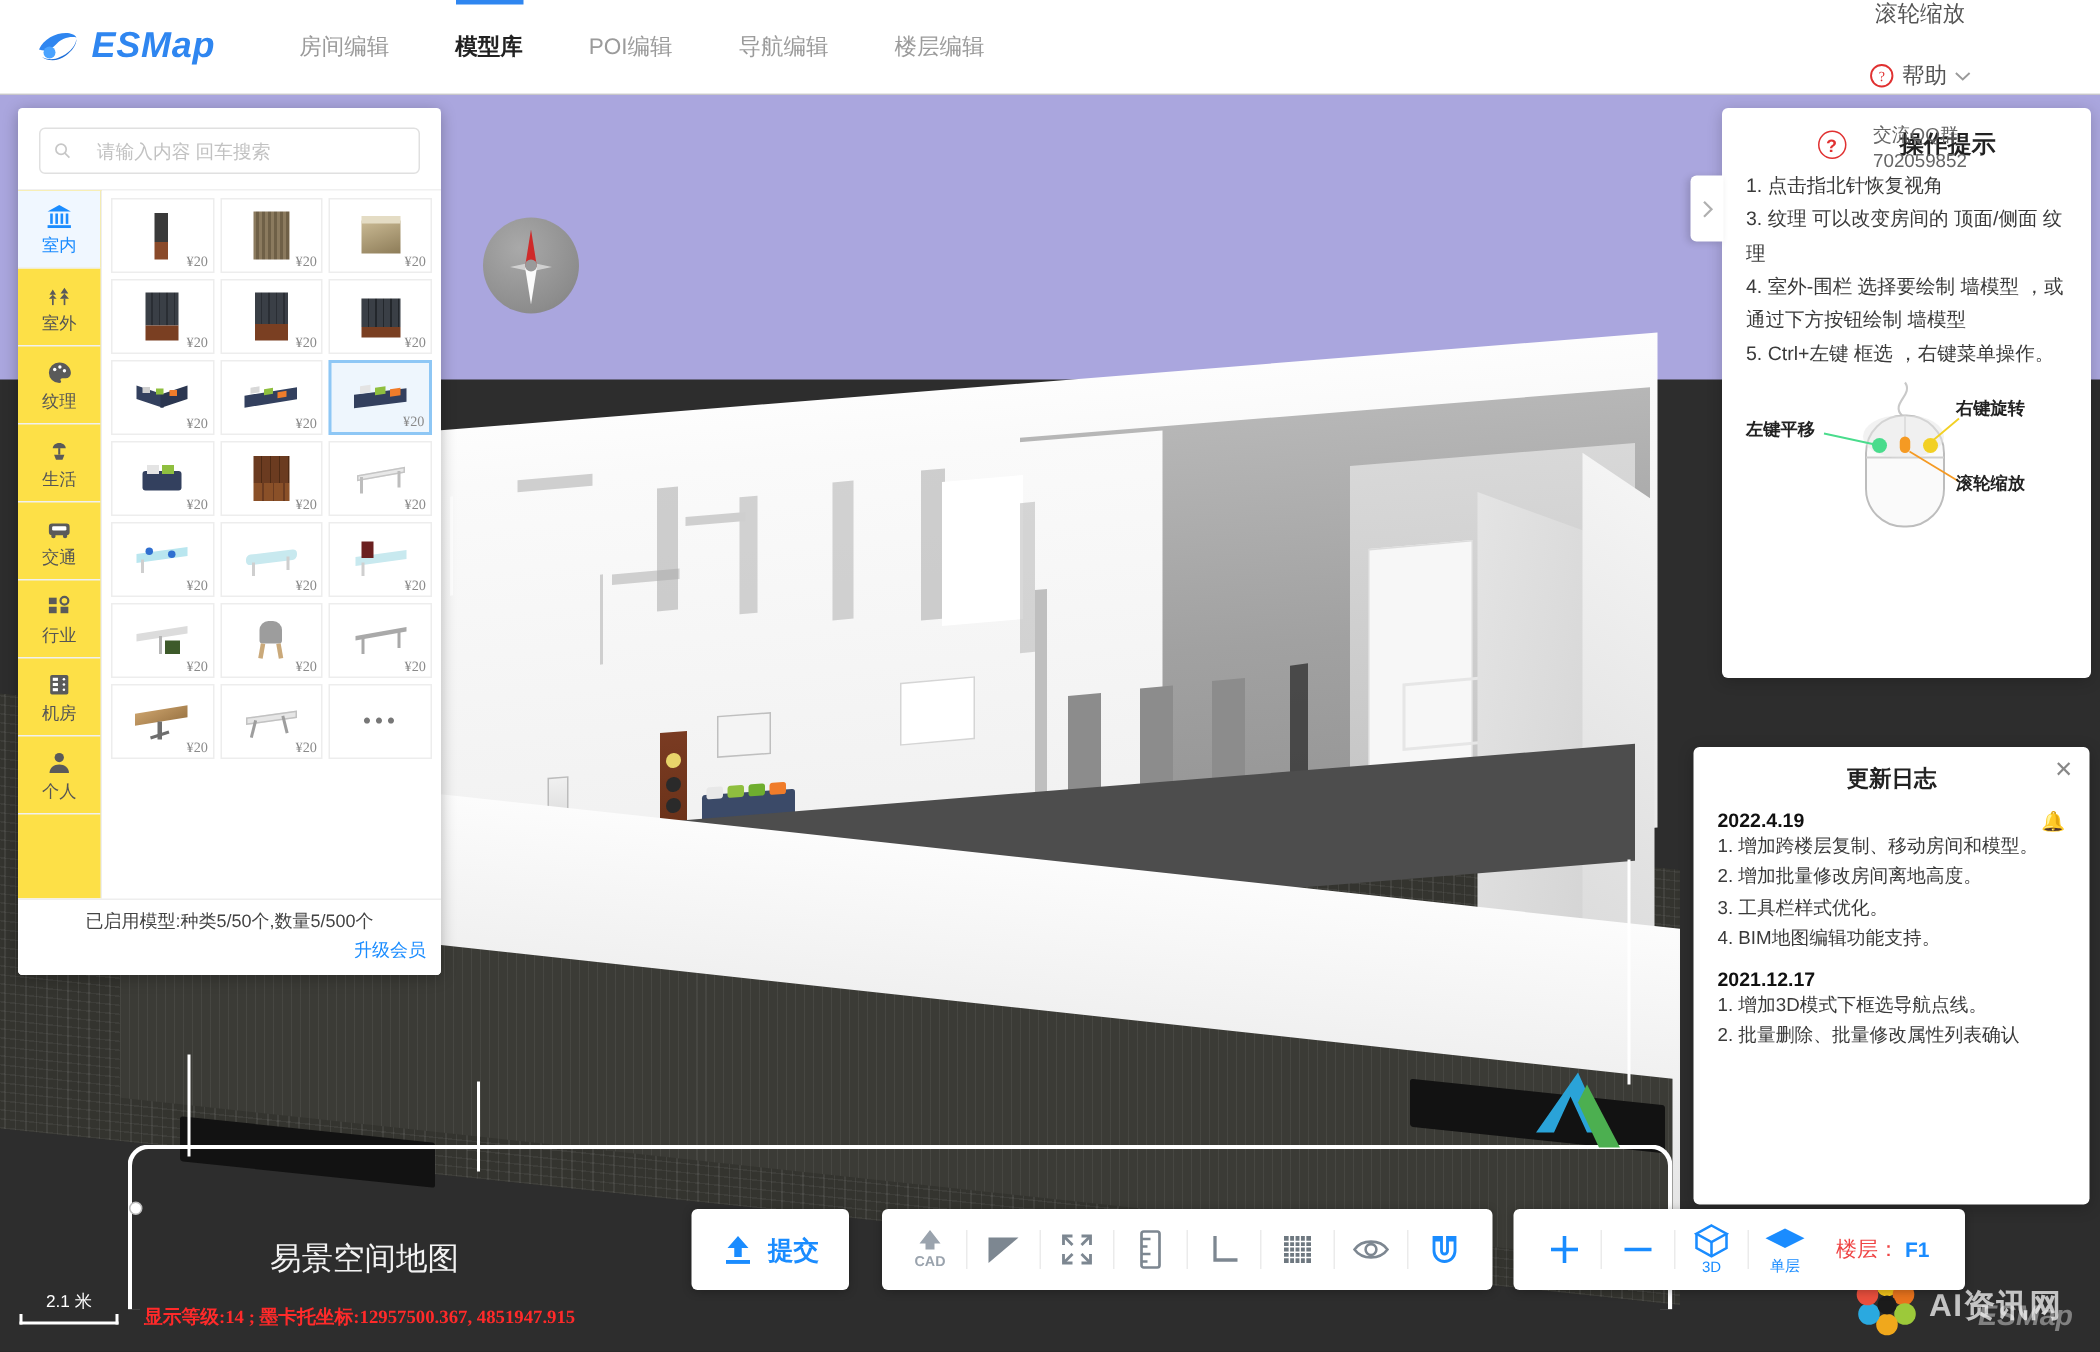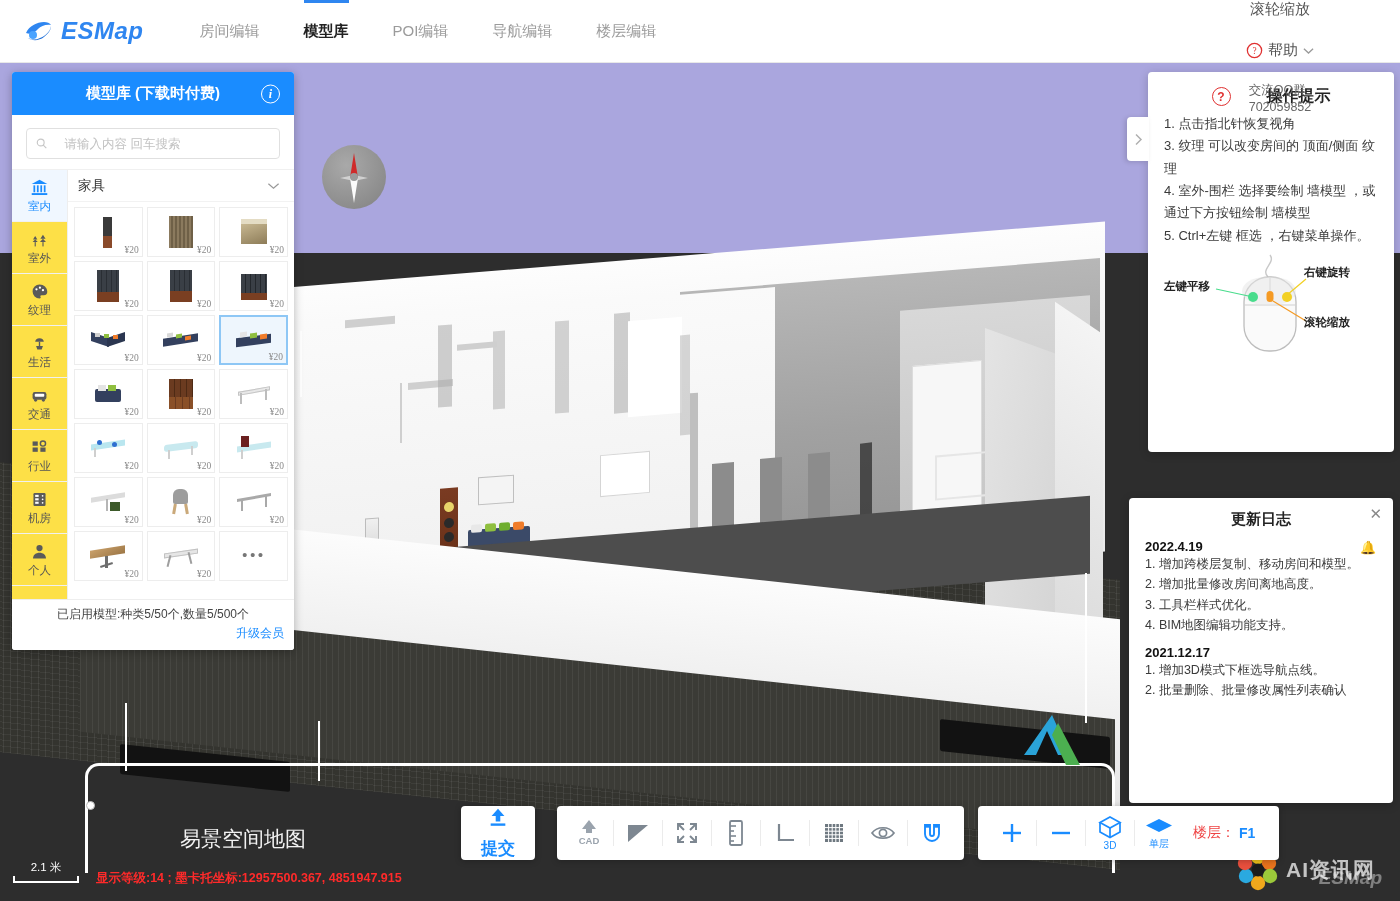--- a/index.html
+++ b/index.html
@@ -273,21 +273,21 @@
 
   
   #bottom-bar {
     position: absolute; left: 0; bottom: 41px; width: 1400px; height: 54px;
     display: flex; align-items: center; z-index: 30; pointer-events: none;
   }
   .bar-group {
     background: #fff; border-radius: 4px; height: 54px; display: flex; align-items: center;
     box-shadow: 0 1px 6px rgba(0,0,0,.25); pointer-events: auto;
   }
-  #submit-group { margin-left: 461px; padding: 0 20px; gap: 9px; cursor: pointer; flex-direction: column; }
+  #submit-group { margin-left: 461px; padding: 0 20px; gap: 9px; cursor: pointer; }
   #submit-label { color: #1a8cff; font-size: 17px; font-weight: bold; }
   #tool-group { margin-left: 22px; padding: 0 8px; }
   .tool-btn {
     width: 48px; height: 54px; display: flex; align-items: center; justify-content: center;
     cursor: pointer; position: relative;
   }
   .tool-sep { width: 1px; height: 26px; background: #ebebeb; }
   #view-group { margin-left: 14px; padding: 0 10px; }
   .vbtn {
     min-width: 48px; height: 54px; display: flex; flex-direction: column;
@@ -301,21 +301,21 @@
   #watermark-title {
     position: absolute; left: 180px; bottom: 48px; font-size: 21px; color: #f2f2f2; z-index: 20;
   }
   #scalebar { position: absolute; left: 13px; bottom: 18px; z-index: 25; }
   #scale-text { font-size: 11.5px; color: #fff; text-align: center; }
   #scale-line {
     width: 66px; height: 7px; border: 2px solid #fff; border-top: none; margin-top: 1px;
   }
   #coord-status {
     position: absolute; left: 96px; bottom: 14px; font-size: 12.5px; color: #ff2a2a;
-    font-weight: bold; z-index: 25;
+    font-weight: bold; z-index: 25; font-family: Liberation Serif, serif;
   }
   #ai-watermark {
     position: absolute; right: 0px; bottom: 0px; width: 172px; height: 62px; z-index: 26;
     display: flex; align-items: center; gap: 6px; padding-left: 8px;
   }
   #ai-wm-text { font-size: 21px; font-weight: bold; color: rgba(255,255,255,.72); letter-spacing: 1px; }
   #esmap-wm {
     position: absolute; right: 18px; bottom: 12px; font-size: 19px; font-style: italic;
     color: rgba(255,255,255,.40); font-weight: bold; z-index: 27;
   }
@@ -449,24 +449,20 @@
       </svg>
     </div>
     <div class="qq-block">
       <div>交流QQ群</div>
       <div>702059852</div>
     </div>
   </div>
 </div>
 
 <div id="model-panel">
-  <div id="panel-header">
-    <span>模型库 (下载时付费)</span>
-    <span id="panel-info-icon">i</span>
-  </div>
 
   <div id="panel-search">
     <svg width="13" height="13" viewBox="0 0 16 16">
       <circle cx="6.6" cy="6.6" r="4.8" fill="none" stroke="#c7c7c7" stroke-width="1.6"></circle>
       <line x1="10.2" y1="10.2" x2="14.4" y2="14.4" stroke="#c7c7c7" stroke-width="1.6"></line>
     </svg>
     <input type="text" placeholder="请输入内容 回车搜索" style="">
   </div>
 
   <div id="panel-body">
@@ -541,26 +537,20 @@
       <div class="cat-item">
         <svg class="cat-ico" viewBox="0 0 22 22">
           <circle cx="11" cy="7" r="3.6" fill="#5a5a5a"></circle>
           <path d="M3.5 19c0-4.2 3.4-6.6 7.5-6.6s7.5 2.4 7.5 6.6z" fill="#5a5a5a"></path>
         </svg>
         <span class="cat-label">个人</span>
       </div>
     </div>
 
     <div id="grid-area">
-      <div id="cat-title">
-        <span>家具</span>
-        <svg width="13" height="8" viewBox="0 0 14 8">
-          <polyline points="1.5,1.5 7,6.3 12.5,1.5" fill="none" stroke="#999" stroke-width="1.3"></polyline>
-        </svg>
-      </div>
 
       <div id="model-grid">
 
         <div class="model-cell">
           <div class="th">
               <i style="left:17px;top:4px;width:9px;height:31px;background:linear-gradient(180deg,#3a3a3a 0 62%,#8a4a2a 62% 100%);"></i>
             </div>
           <span class="model-price">¥20</span>
         </div>
         <div class="model-cell">

